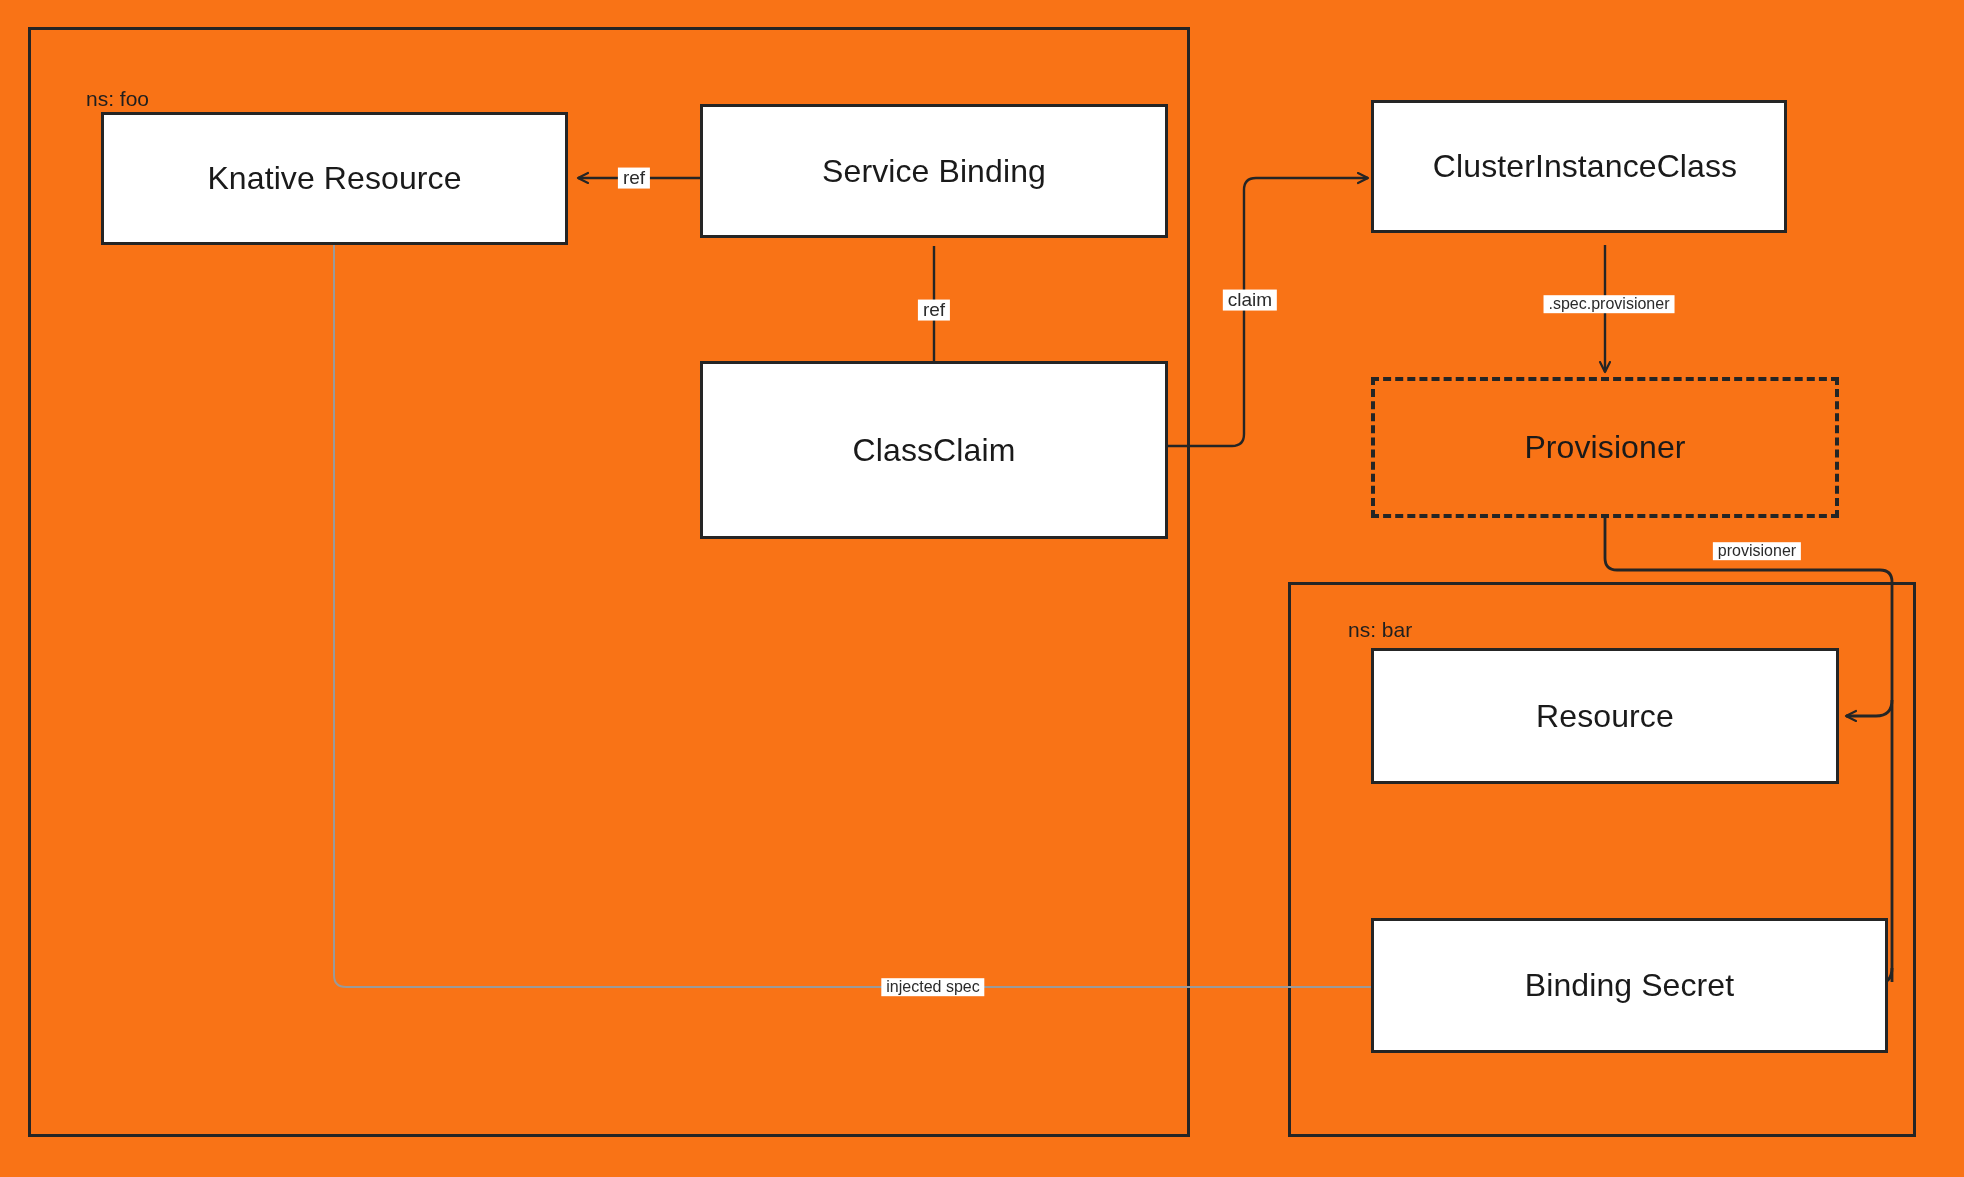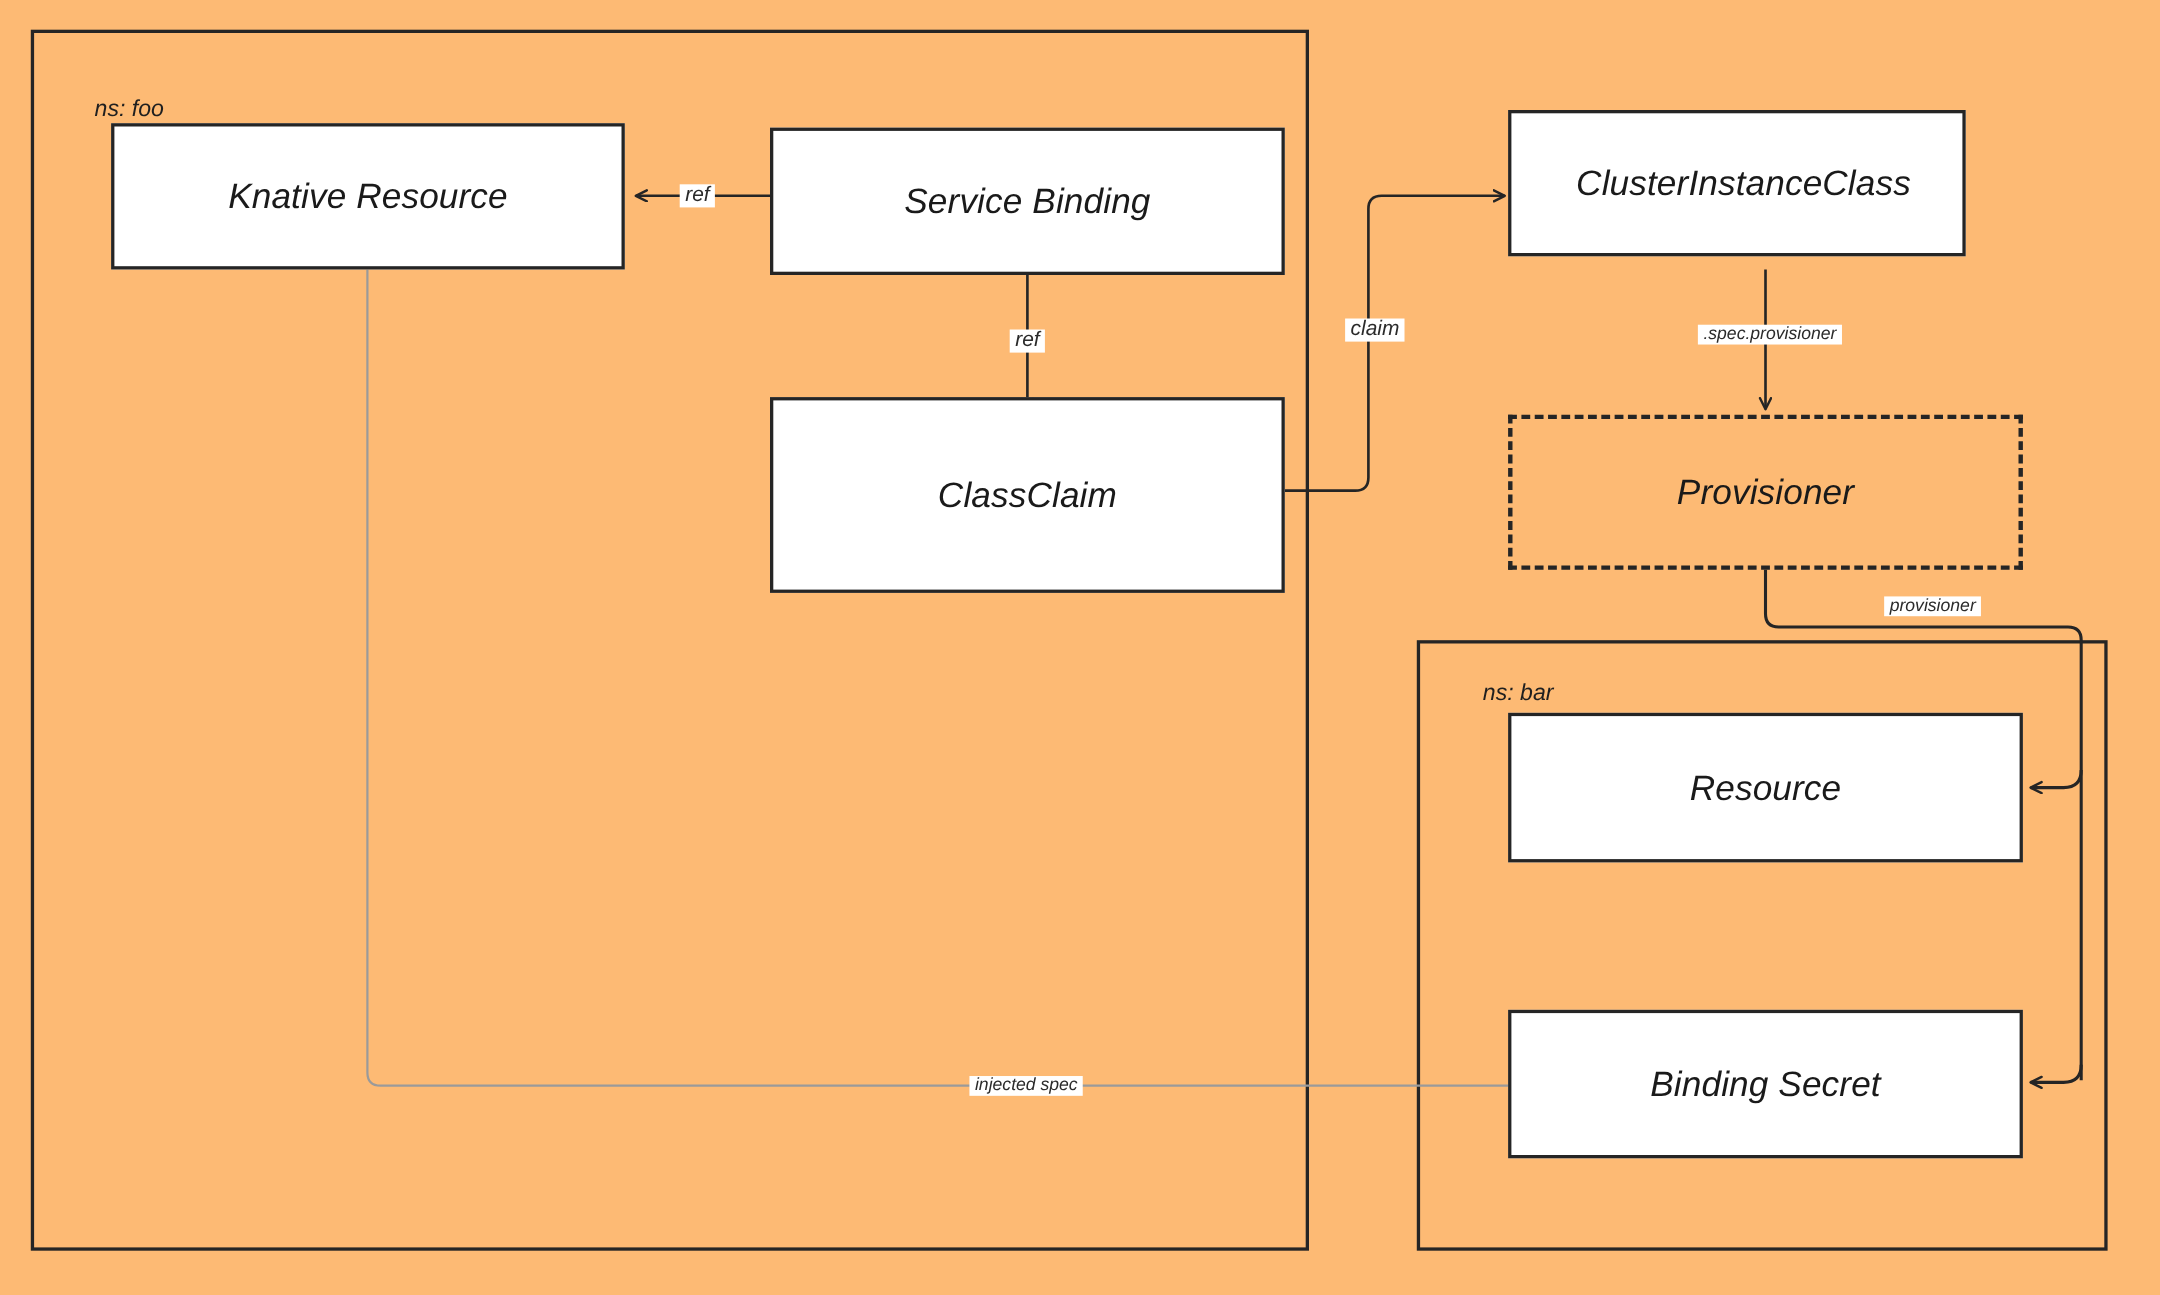--- a/index.html
+++ b/index.html
@@ -9,23 +9,22 @@
     background: #ffffff;
   }
   body {
     font-family: "Liberation Sans", "DejaVu Sans", sans-serif;
     color: #1a1a1a;
   }
   #canvas {
     position: relative;
     width: 1964px;
     height: 1177px;
-    background: #fdba74;
+    background: #f97316;
     overflow: hidden;
-    font-style: italic;
   }
   svg#wires {
     position: absolute;
     left: 0;
     top: 0;
     width: 1964px;
     height: 1177px;
     pointer-events: none;
   }
   .container-box {
@@ -109,41 +108,41 @@
 
     <path d="M1892,700 Q1892,716 1876,716 L1846,716" fill="none" stroke="#252525" stroke-width="2.8" marker-end="url(#arrowOpen)"></path>
 
     <path d="M1892,968 Q1892,984 1876,984 L1846,984" fill="none" stroke="#252525" stroke-width="2.8" marker-end="url(#arrowOpen)"></path>
   </svg>
 
   <div class="node" style="left:101px; top:112px; width:467px; height:133px;">
     <span class="node-label">Knative Resource</span>
   </div>
 
-  <div class="node" style="left:700px; top:116px; width:468px; height:134px;">
+  <div class="node" style="left:700px; top:104px; width:468px; height:134px;">
     <span class="node-label">Service Binding</span>
   </div>
 
   <div class="node" style="left:700px; top:361px; width:468px; height:178px;">
     <span class="node-label">ClassClaim</span>
   </div>
 
   <div class="node" style="left:1371px; top:100px; width:416px; height:133px;padding-left:12px;">
     <span class="node-label">ClusterInstanceClass</span>
   </div>
 
   <div class="node dashed" style="left:1371px; top:377px; width:468px; height:141px;">
     <span class="node-label">Provisioner</span>
   </div>
 
   <div class="node" style="left:1371px; top:648px; width:468px; height:136px;">
     <span class="node-label">Resource</span>
   </div>
 
-  <div class="node" style="left:1371px; top:918px; width:468px; height:135px;">
+  <div class="node" style="left:1371px; top:918px; width:517px; height:135px;">
     <span class="node-label">Binding Secret</span>
   </div>
 
   <div class="edge-label" style="left:634px; top:178px;">ref</div>
 
   <div class="edge-label" style="left:934px; top:310px;">ref</div>
 
   <div class="edge-label" style="left:1250px; top:300px;">claim</div>
 
   <div class="edge-label small" style="left:1609px; top:304px;">.spec.provisioner</div>

